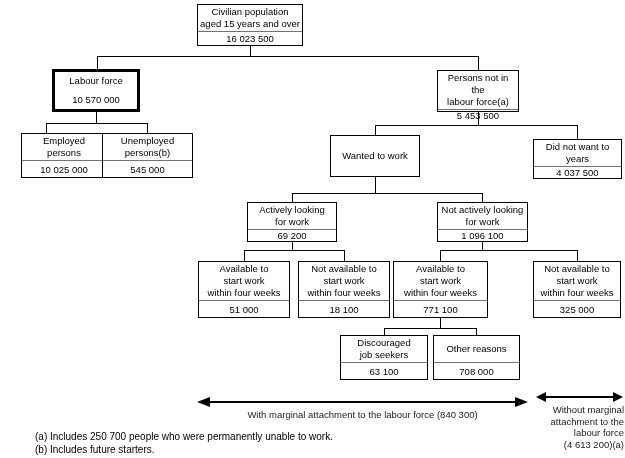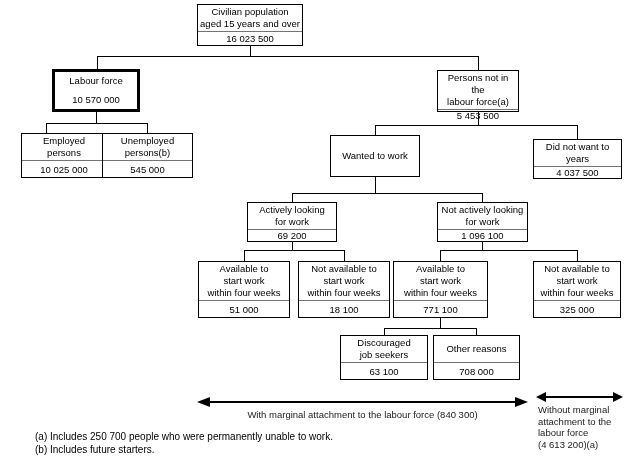--- a/index.html
+++ b/index.html
@@ -48,21 +48,21 @@
   .h-arrow .ah-right{position:absolute;right:0;top:0;width:0;height:0;
     border-top:5px solid transparent;border-bottom:5px solid transparent;border-left:13px solid #000;}
   .h-arrow.small .ah-left{border-right-width:10px;}
   .h-arrow.small .ah-right{border-left-width:10px;}
   .anno-center{
     position:absolute;left:197px;top:409px;width:331px;
     text-align:center;font-size:9.5px;color:#222;
   }
   .anno-right{
     position:absolute;left:538px;top:404px;width:86px;
-    font-size:9.5px;line-height:11.5px;color:#222;white-space:pre-line;
+    font-size:9.5px;line-height:11.5px;color:#222;white-space:pre-line;text-align:right;
   }
   .footnotes{
     position:absolute;left:3px;top:431px;width:340px;
     font-size:10px;line-height:12.5px;white-space:pre-line;margin-left:32px;
   }
 </style>
 </head>
 <body>
 
 <div id="canvas">

